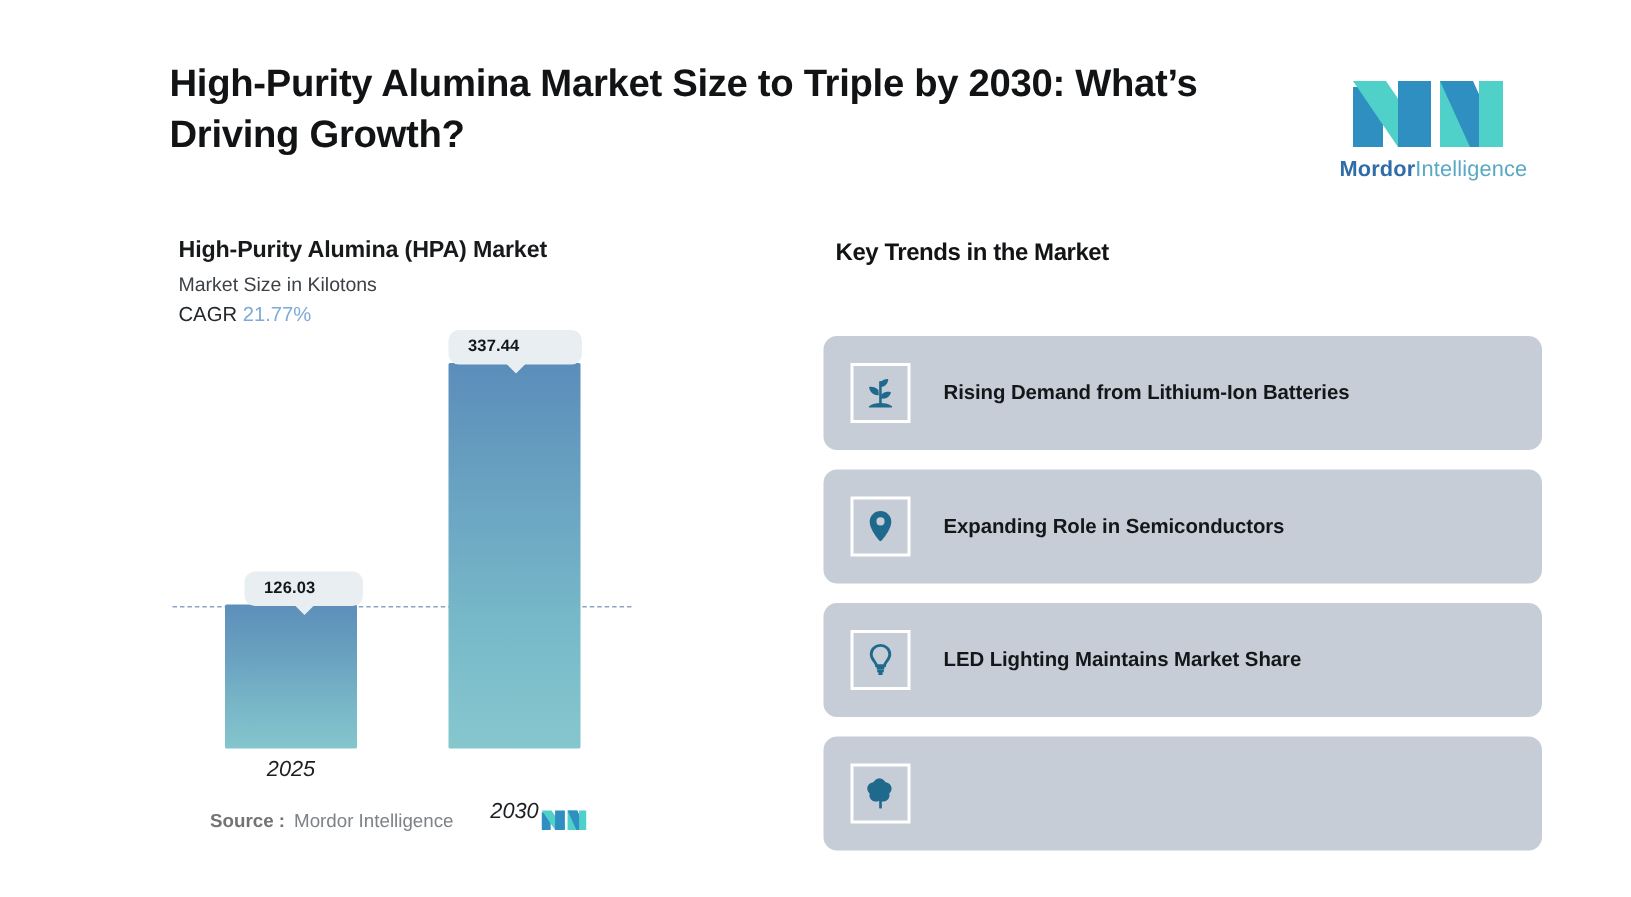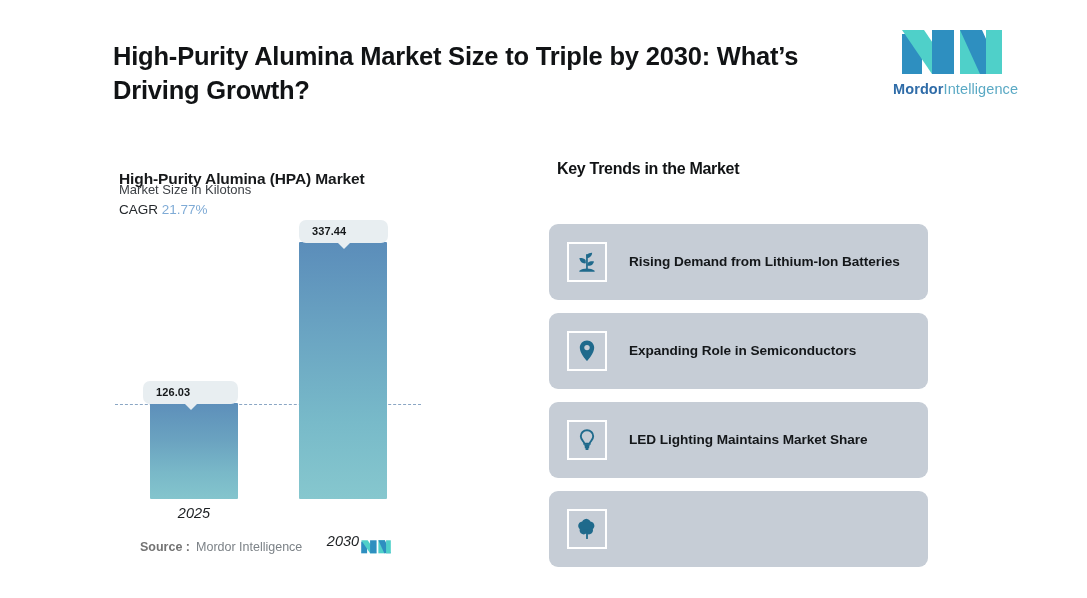--- a/index.html
+++ b/index.html
@@ -10,34 +10,34 @@
     overflow: hidden;
   }
   .page { position: relative; width: 1087px; height: 598px; background: #fff; }
 
   
   .headline {
     position: absolute; left: 113px; top: 40px; width: 740px;
     font-size: 25.5px; font-weight: 700; color: #111315;
     line-height: 1.32; letter-spacing: -0.2px;
   }
-  .brand-logo { position: absolute; left: 893px; top: 24px; width: 118px; height: 78px; }
+  .brand-logo { position: absolute; left: 893px; top: 48px; width: 118px; height: 78px; }
   .brand-mark { width: 108px; height: 54px; display: block; margin: 0 auto; }
   .brand-word {
     text-align: center; font-size: 14.5px; margin-top: 3px;
     letter-spacing: 0.1px; white-space: nowrap;
   }
   .brand-word .b1 { color: #2f6ca8; font-weight: 700; }
   .brand-word .b2 { color: #5aa9c4; font-weight: 400; }
 
   
   .chart-panel { position: absolute; left: 0; top: 0; width: 500px; height: 598px; }
   .chart-title {
     position: absolute; left: 119px; top: 158px;
-    font-size: 15.5px; font-weight: 700; color: #17191b; letter-spacing: -0.1px; margin-top: 12px;
+    font-size: 15.5px; font-weight: 700; color: #17191b; letter-spacing: -0.1px;
   }
   .chart-sub {
     position: absolute; left: 119px; top: 182px;
     font-size: 13px; color: #3d4146; font-weight: 400; text-align: center;
   }
   .chart-cagr {
     position: absolute; left: 119px; top: 202px;
     font-size: 13.5px; color: #24282c; font-weight: 400;
   }
   .chart-cagr .val { color: #7fabd6; }
@@ -63,21 +63,21 @@
     position: absolute; background: #e8eef1; border-radius: 7px;
     font-size: 11px; font-weight: 700; color: #15181a;
     padding: 5px 13px 6px; text-align: left; letter-spacing: 0.1px;
   }
   .vlabel::after {
     content: ""; position: absolute; left: 50%; bottom: -6px;
     transform: translateX(-50%);
     border-left: 7px solid transparent; border-right: 7px solid transparent;
     border-top: 7px solid #e8eef1;
   }
-  .vlabel-2025 { left: 143px; top: 381px; width: 95px; }
+  .vlabel-2025 { left: 163px; top: 381px; width: 79px; }
   .vlabel-2030 { left: 299px; top: 220px; width: 89px; }
 
   .xlabel {
     position: absolute; top: 505px; font-size: 14.5px; color: #1c1f22;
     text-align: center; width: 88px; font-weight: 400; font-style: italic;
   }
   .xlabel-2025 { left: 150px; }
   .xlabel-2030 { left: 299px; margin-top: 28px; }
 
   .source-row { position: absolute; left: 140px; top: 540px; display: flex; align-items: center; }
@@ -85,21 +85,21 @@
   .source-val { font-size: 12.5px; color: #7c8287; margin-left: 6px; }
   .source-mark { position: absolute; left: 360px; top: 538px; width: 32px; height: 17px; }
 
   
   .trends-title {
     position: absolute; left: 557px; top: 160px;
     font-size: 16px; font-weight: 700; color: #111315; letter-spacing: -0.3px;
   }
   .cards { position: absolute; left: 549px; top: 224px; width: 479px; }
   .card {
-    position: relative; width: 379px; background: #c6cdd6;
+    position: relative; width: 479px; background: #c6cdd6;
     border-radius: 9px; display: flex; align-items: center;
     margin-bottom: 13px; padding: 0 18px;
   }
   .card-h76 { height: 76px; }
   .icon-box {
     width: 40px; height: 40px; flex: 0 0 40px;
     background: #c6cdd6; border: 2.5px solid #ffffff;
     display: flex; align-items: center; justify-content: center;
   }
   .icon-box svg { display: block; }

